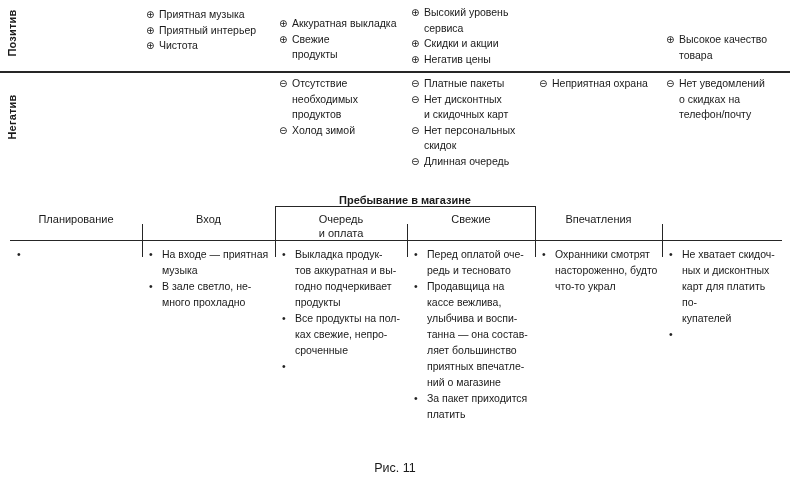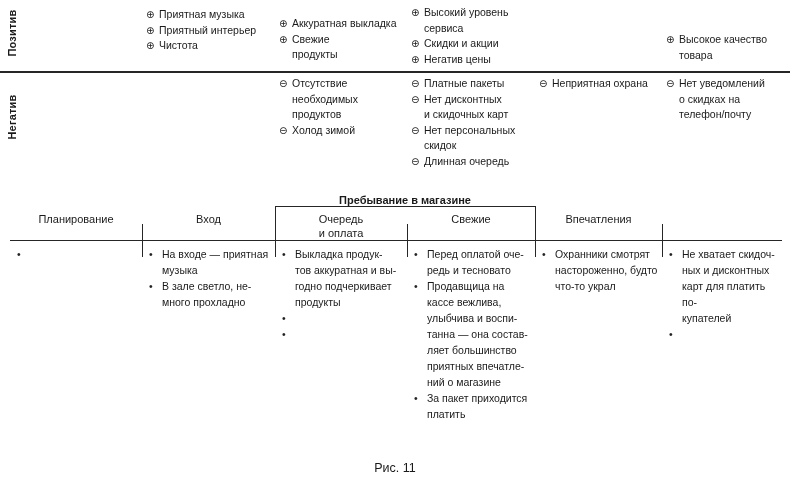--- a/index.html
+++ b/index.html
@@ -232,20 +232,23 @@
 
     <div class="bitem">
           <span class="mk">•</span>
           <span class="tx">Выкладка продук-
 тов аккуратная и вы-
 годно подчеркивает
 продукты</span>
         </div>
         <div class="bitem">
           <span class="mk">•</span>
+          <span class="tx">Все продукты на пол-
+ках свежие, непро-
+сроченные</span>
         </div>
         <div class="bitem">
           <span class="mk">•</span>
         </div>
       </div>
     <div class="col">
 
     <div class="bitem">
           <span class="mk">•</span>
           <span class="tx">Перед оплатой оче-

